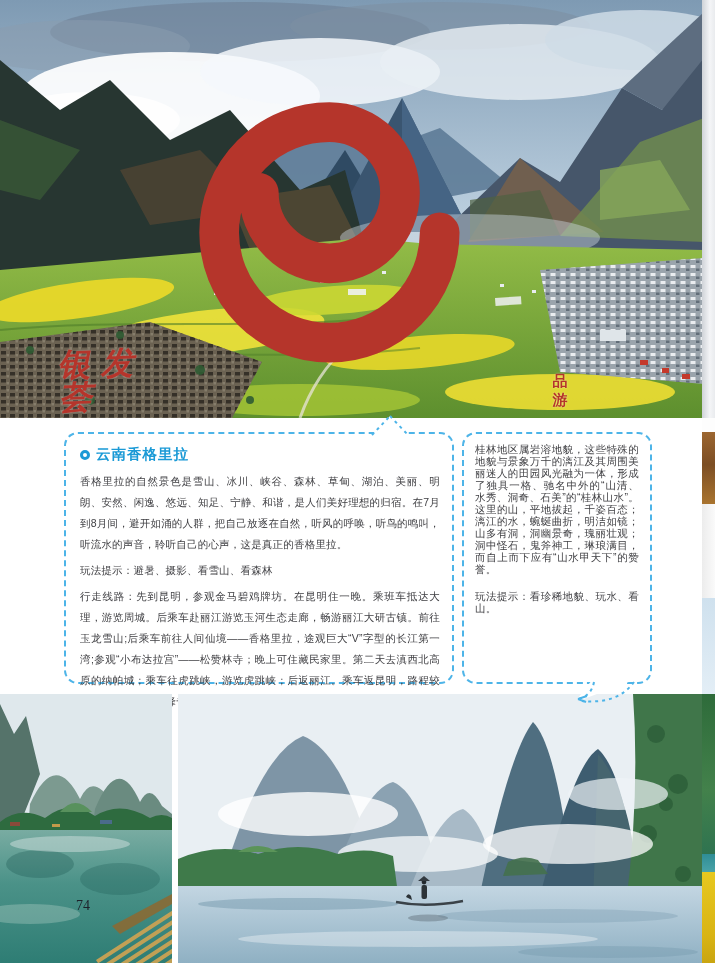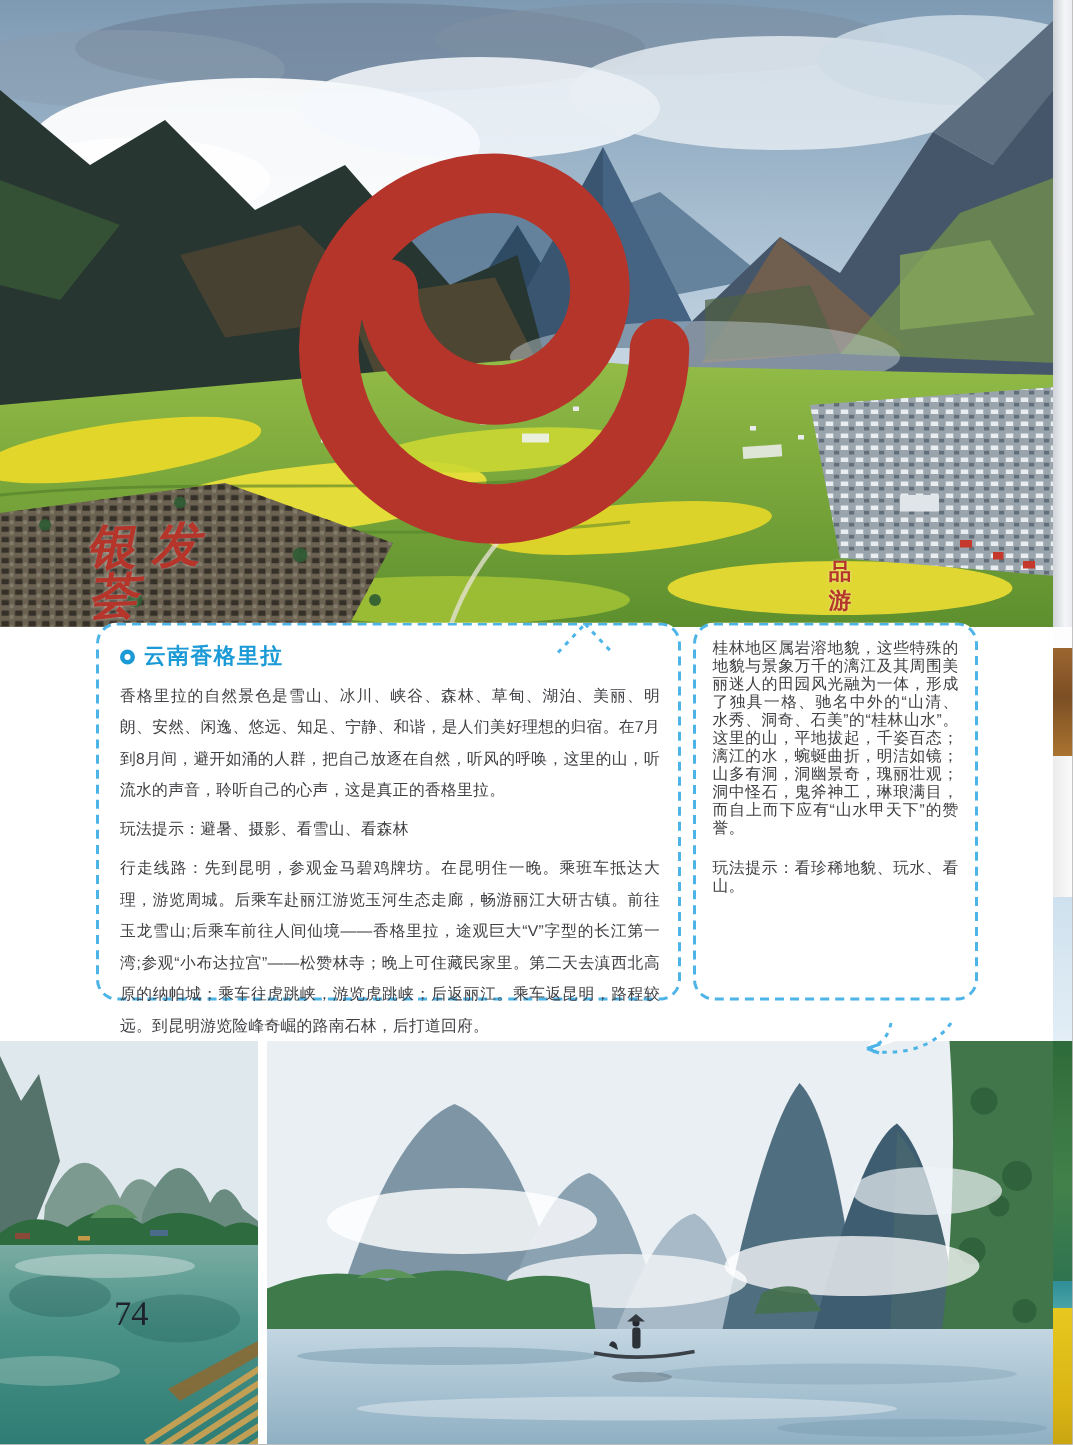--- a/index.html
+++ b/index.html
@@ -15,35 +15,35 @@
 
   
   .logo{position:absolute;left:58px;top:56px;display:flex;align-items:flex-end;gap:7px;
         color:var(--logo-red,#b5352b);text-shadow:0 0 2px rgba(255,255,255,.5);}
   .logo-brand{font-family:"DejaVu Serif","Liberation Serif",serif;font-style:italic;font-weight:bold;
         font-size:33px;letter-spacing:10px;line-height:1;transform:rotate(-2deg);}
   .logo-swirl{width:15px;height:15px;margin-bottom:4px;}
   .logo-section{font-size:15px;font-weight:bold;letter-spacing:3px;margin-bottom:3px;margin-left:40px;}
 
   
-  .bubble{position:absolute;top:415px;background:#fff;border:2px dashed var(--border-blue,#4db4e8);
+  .bubble{position:absolute;top:432px;background:#fff;border:2px dashed var(--border-blue,#4db4e8);
           border-radius:14px;color:var(--body-text,#404044);}
   .bubble-left{left:64px;width:390px;height:252px;padding:9px 12px 10px 14px;}
   .bubble-right{left:462px;width:190px;height:252px;padding:9px 11px 10px 11px;}
   .bubble-title{display:flex;align-items:center;gap:6px;margin:2px 0 7px 0;}
   .ring-icon{width:10px;height:10px;border:3px solid var(--accent-blue,#1b9ad6);border-radius:50%;flex:0 0 auto;}
   .bubble-title h2{margin:0;font-size:14.5px;font-weight:bold;color:var(--accent-blue,#1b9ad6);letter-spacing:1px;}
   .bubble p{margin:0;font-size:10.5px;line-height:21px;text-align:justify;letter-spacing:.2px;}
   .bubble-right p{line-height:12px;}
   .bubble p.tips,.bubble p.route{margin-top:5px;}
   .bubble-right p.tips{margin-top:15px;}
 
   
-  .page-num{position:absolute;left:76px;top:863px;font-family:"Liberation Serif","DejaVu Serif",serif;
-            font-size:23px;color:#1d222b;z-index:5;}
+  .page-num{position:absolute;left:76px;top:898px;font-family:"Liberation Serif","DejaVu Serif",serif;
+            font-size:14px;color:#1d222b;z-index:5;}
 
   
   .edge-strip{position:absolute;left:702px;top:0;width:13px;height:963px;z-index:4;}
   .edge-strip .seg{position:absolute;left:0;width:13px;}
   .seg-a{top:0;height:418px;background:linear-gradient(90deg,#cfd3d8,#f4f5f7 60%,#e9ebee);}
   .seg-b{top:418px;height:14px;background:#fdfdfd;}
   .seg-c{top:432px;height:72px;background:linear-gradient(180deg,#8a5a2c,#b5readable 0); background:linear-gradient(180deg,#9c6630,#7c4e24 45%,#a9742f);}
   .seg-d{top:504px;height:94px;background:linear-gradient(90deg,#ececec,#fafafa);}
   .seg-e{top:598px;height:96px;background:linear-gradient(180deg,#cfe1ee,#e3eef6);}
   .seg-f{top:694px;height:160px;background:linear-gradient(180deg,#2e6b3a,#43814b 60%,#2f7350);}
@@ -158,21 +158,21 @@
       </svg>
       <span class="logo-section">品游</span>
     </div>
   </div>
 
   <aside class="bubble bubble-left">
     <div class="bubble-title">
       <span class="ring-icon"></span>
       <h2>云南香格里拉</h2>
     </div>
-    <p>香格里拉的自然景色是雪山、冰川、峡谷、森林、草甸、湖泊、美丽、明朗、安然、闲逸、悠远、知足、宁静、和谐，是人们美好理想的归宿。在7月到8月间，避开如涌的人群，把自己放逐在自然，听风的呼唤，这里的山，听流水的声音，聆听自己的心声，这是真正的香格里拉。</p>
+    <p>香格里拉的自然景色是雪山、冰川、峡谷、森林、草甸、湖泊、美丽、明朗、安然、闲逸、悠远、知足、宁静、和谐，是人们美好理想的归宿。在7月到8月间，避开如涌的人群，把自己放逐在自然，听风的呼唤，听鸟的鸣叫，听流水的声音，聆听自己的心声，这是真正的香格里拉。</p>
     <p class="tips">玩法提示：避暑、摄影、看雪山、看森林</p>
     <p class="route">行走线路：先到昆明，参观金马碧鸡牌坊。在昆明住一晚。乘班车抵达大理，游览周城。后乘车赴丽江游览玉河生态走廊，畅游丽江大研古镇。前往玉龙雪山;后乘车前往人间仙境——香格里拉，途观巨大“V”字型的长江第一湾;参观“小布达拉宫”——松赞林寺；晚上可住藏民家里。第二天去滇西北高原的纳帕城；乘车往虎跳峡，游览虎跳峡；后返丽江。乘车返昆明，路程较远。到昆明游览险峰奇崛的路南石林，后打道回府。</p>
   </aside>
 
   <aside class="bubble bubble-right">
     <p>桂林地区属岩溶地貌，这些特殊的地貌与景象万千的漓江及其周围美丽迷人的田园风光融为一体，形成了独具一格、驰名中外的“山清、水秀、洞奇、石美”的“桂林山水”。这里的山，平地拔起，千姿百态；漓江的水，蜿蜒曲折，明洁如镜；山多有洞，洞幽景奇，瑰丽壮观；洞中怪石，鬼斧神工，琳琅满目，而自上而下应有“山水甲天下”的赞誉。</p>
     <p class="tips">玩法提示：看珍稀地貌、玩水、看山。</p>
   </aside>
 
   <div class="photo-bl">

